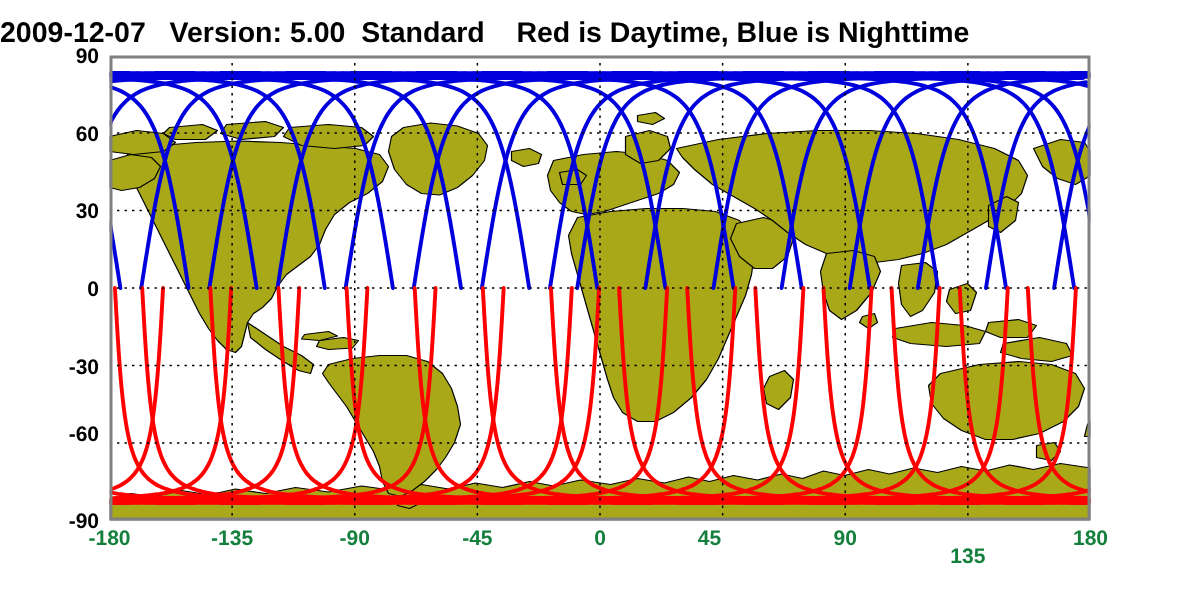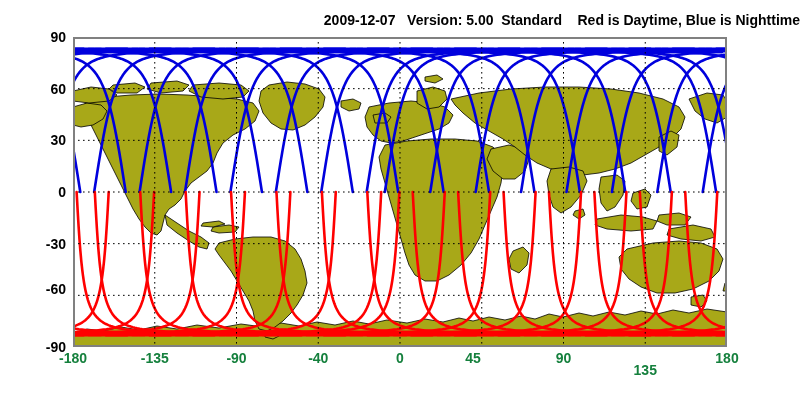--- a/index.html
+++ b/index.html
@@ -19,22 +19,22 @@
     left: 0; top: 0;
     width: 800px;
     height: 400px;
     background: #ffffff;
   }
   #chart-title {
     position: absolute;
     left: 0;
     top: 12px;
     width: 800px;
-    text-align: right;
-    font-size: 14px;
+    text-align: left;
+    font-size: 19px;
     font-weight: bold;
     color: #000000;
     letter-spacing: 0px;
     white-space: pre;
   }
   #plot-area {
     position: absolute;
     left: 73px;
     top: 37px;
     width: 654px;
@@ -254,21 +254,21 @@
       <div class="ytick-label" style="top: 140.333px;">30</div>
       <div class="ytick-label" style="top: 192px;">0</div>
       <div class="ytick-label" style="top: 243.667px;">-30</div>
       <div class="ytick-label" style="top: 289px; margin-left: 16px;">-60</div>
       <div class="ytick-label" style="top: 347px;">-90</div>
     </div>
   <div id="xtick-labels">
       <div class="xtick-label" style="left: 73px;">-180</div>
       <div class="xtick-label" style="left: 154.75px;">-135</div>
       <div class="xtick-label" style="left: 236.5px;">-90</div>
-      <div class="xtick-label" style="left: 318.25px;">-40</div>
+      <div class="xtick-label" style="left: 318.25px;">-45</div>
       <div class="xtick-label" style="left: 400px;">0</div>
       <div class="xtick-label" style="left: 473px;">45</div>
       <div class="xtick-label" style="left: 563.5px;">90</div>
       <div class="xtick-label" style="left: 645.25px; margin-top: 12px;">135</div>
       <div class="xtick-label" style="left: 727px;">180</div>
     </div>
 
 </div>
 
 </body></html>

